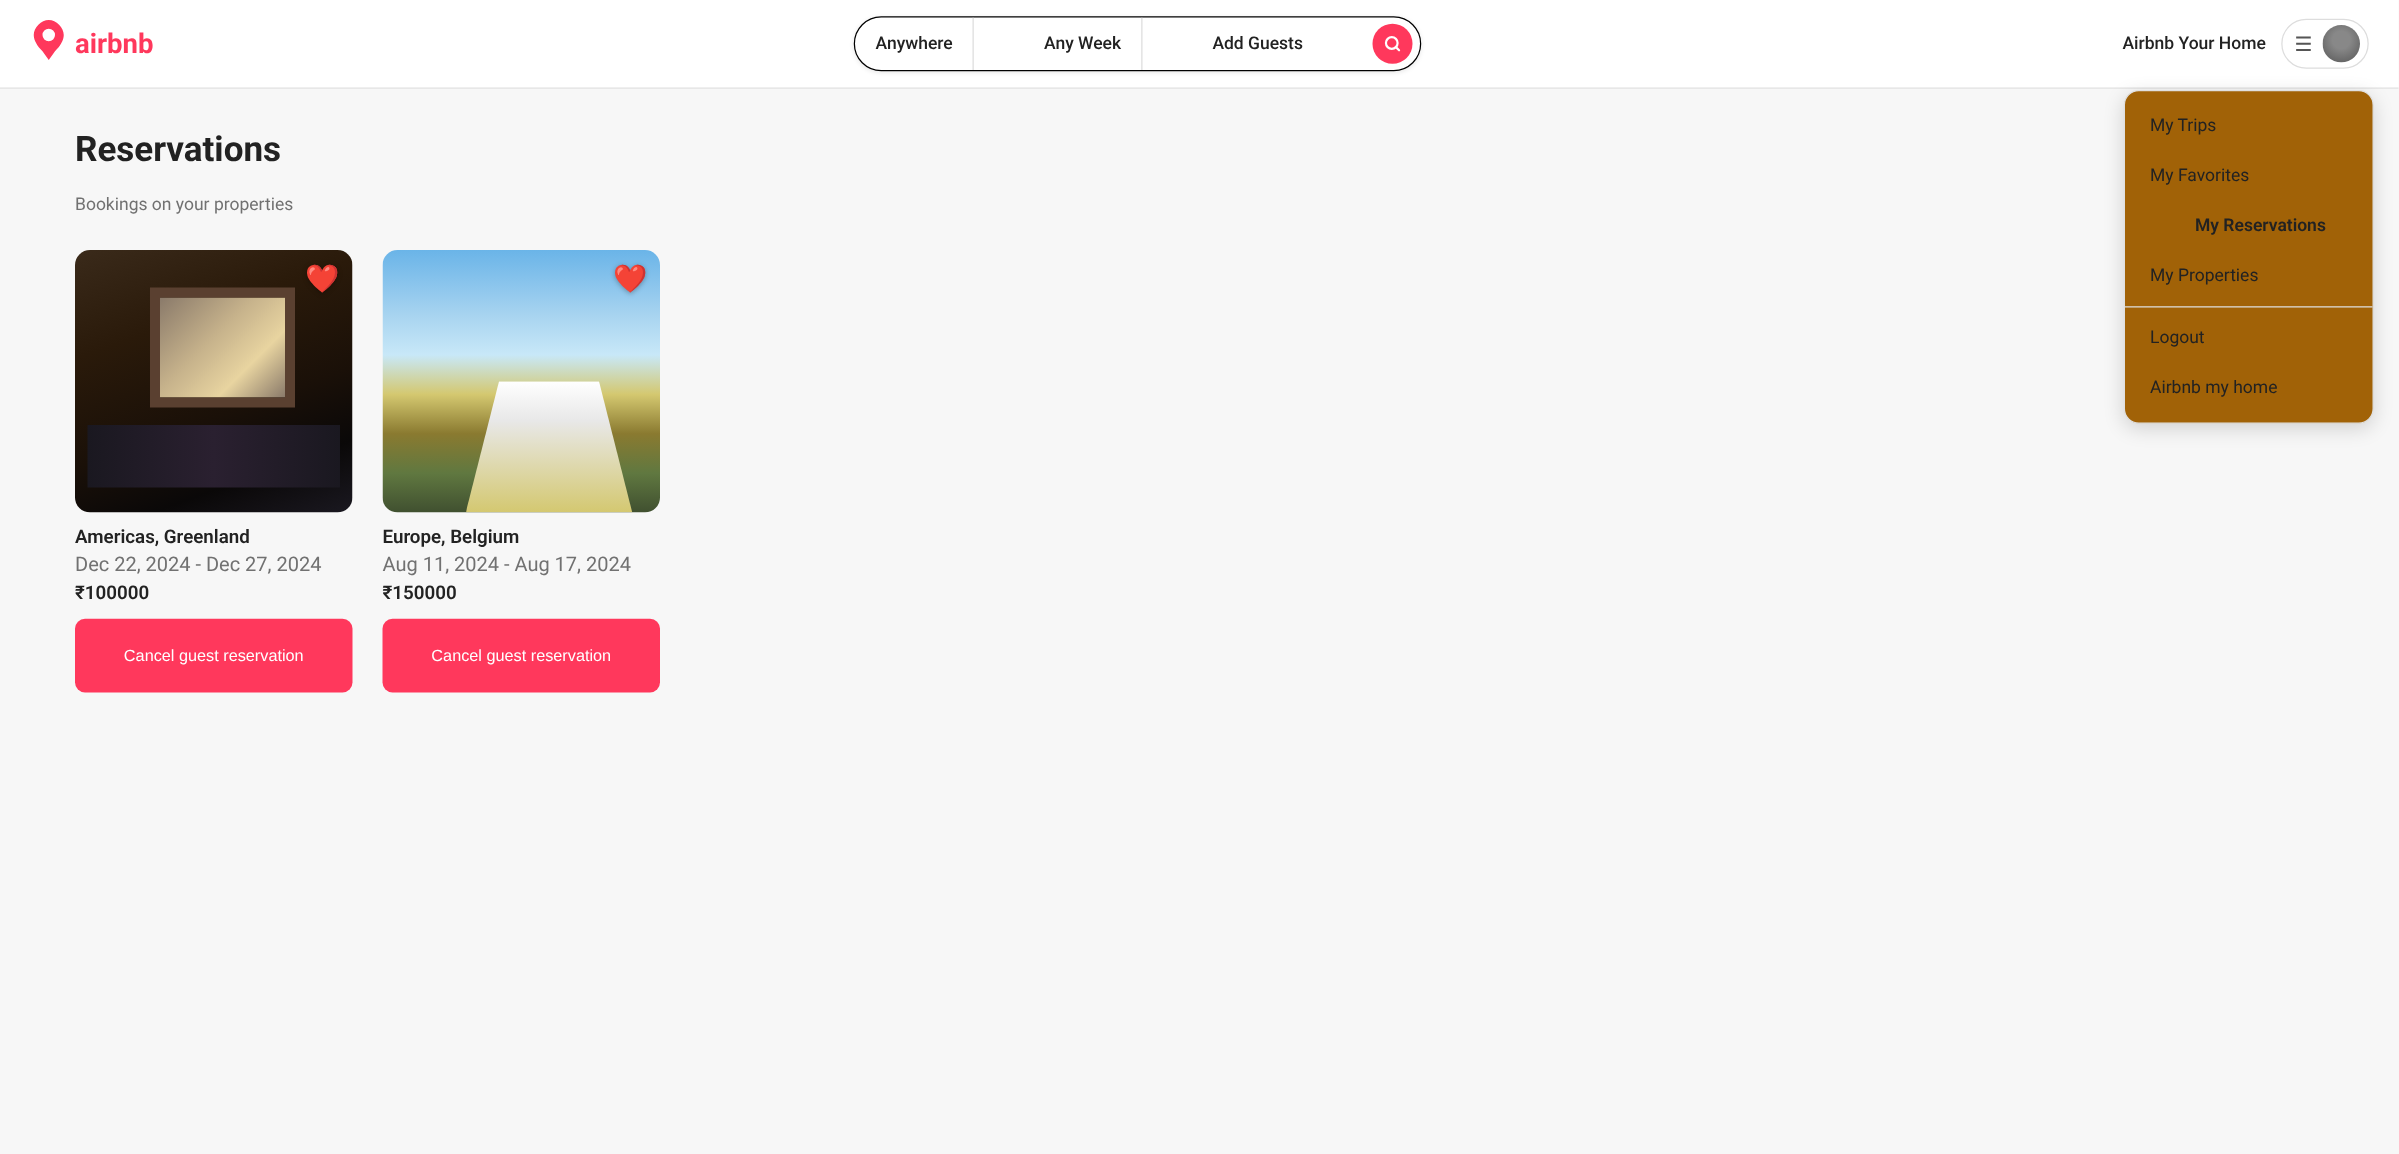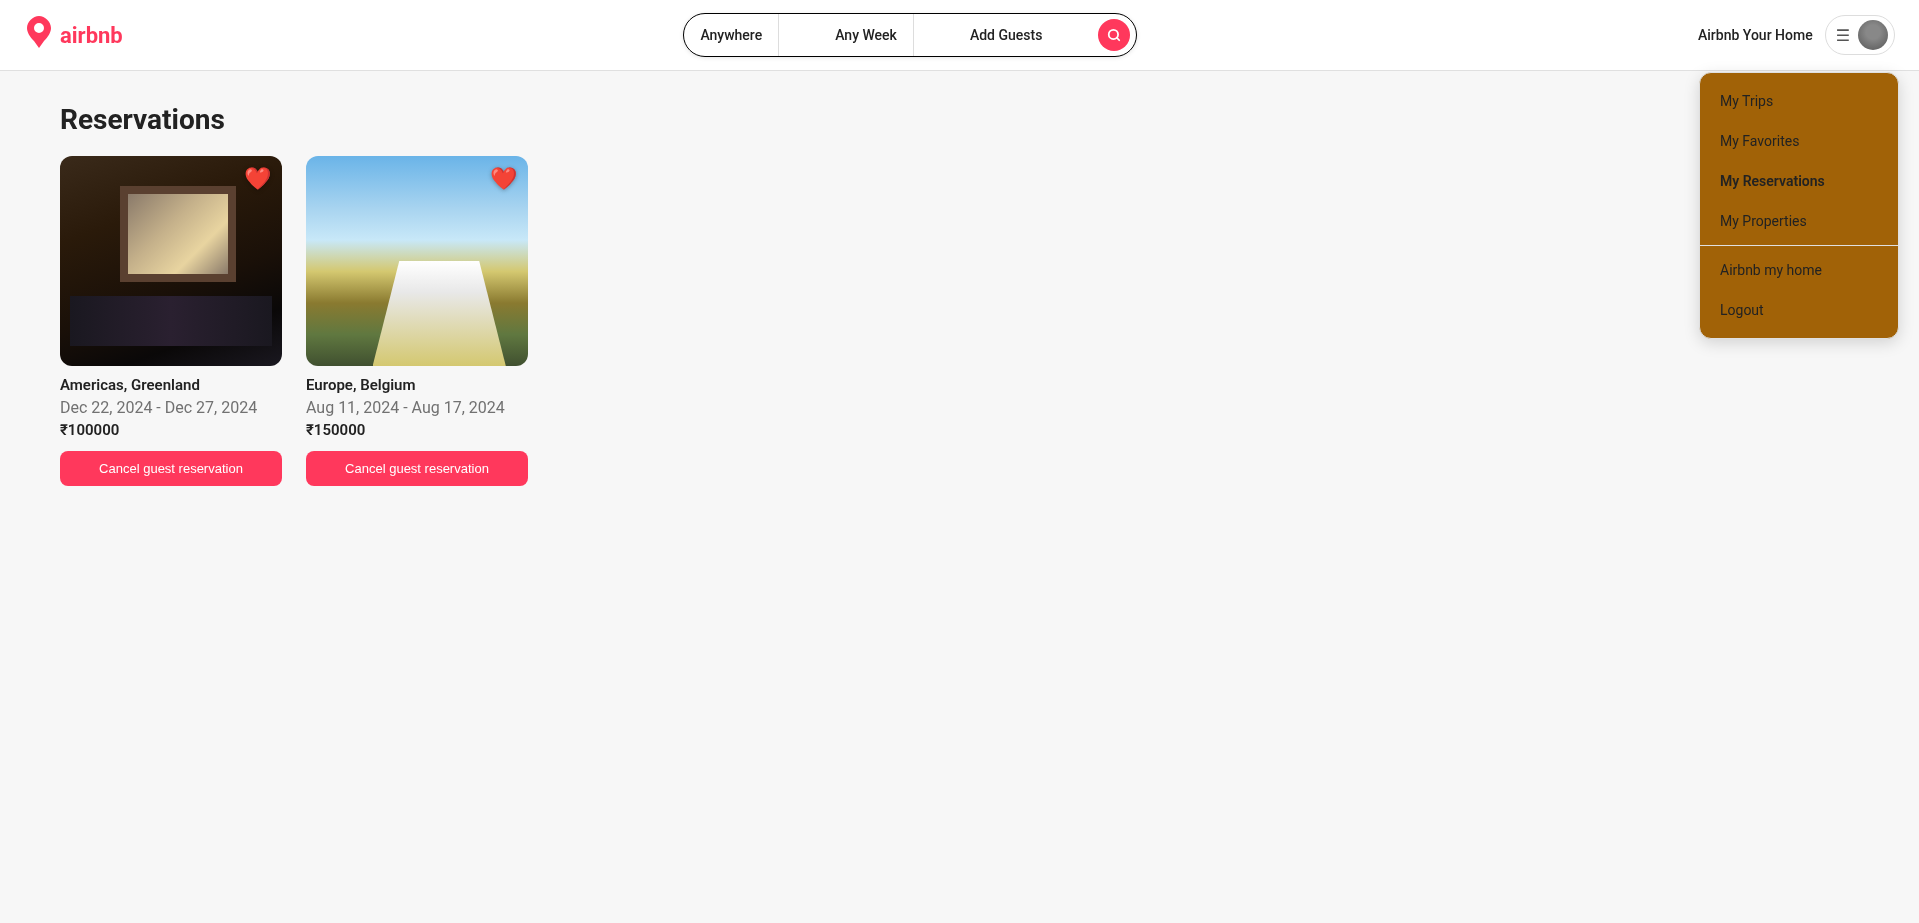--- a/index.html
+++ b/index.html
@@ -125,21 +125,21 @@
       min-width: 200px;
       z-index: 100;
       padding: 8px 0;
     }
     .dropdown-item {
       padding: 12px 20px;
       font-size: 14px;
       color: #222;
       cursor: pointer;
     }
-    .dropdown-item.active { font-weight: 600; }
+    .dropdown-item.active { font-weight: 600; margin-left: 36px; }
     .dropdown-divider {
       border: none;
       border-top: 1px solid #e0e0e0;
       margin: 4px 0;
     }
 
     
     .page-content {
       padding: 32px 60px;
     }
@@ -240,21 +240,21 @@
       font-weight: 600;
       color: #222;
       margin-bottom: 12px;
     }
     .cancel-btn {
       width: 100%;
       background: #FF385C;
       color: white;
       border: none;
       border-radius: 8px;
-      padding: 10px;
+      padding: 22px;
       font-size: 13px;
       font-weight: 500;
       cursor: pointer;
     }
   </style>
 </head>
 <body>
 
 <header class="header">
 
@@ -289,26 +289,27 @@
     </div>
   </div>
 </header>
 
 <div class="dropdown-menu">
   <div class="dropdown-item">My Trips</div>
   <div class="dropdown-item">My Favorites</div>
   <div class="dropdown-item active">My Reservations</div>
   <div class="dropdown-item">My Properties</div>
   <hr class="dropdown-divider">
+  <div class="dropdown-item">Logout</div>
   <div class="dropdown-item">Airbnb my home</div>
-  <div class="dropdown-item">Logout</div>
 </div>
 
 <main class="page-content">
   <h1 class="page-title">Reservations</h1>
+  <p class="page-subtitle">Bookings on your properties</p>
 
   <div class="listings-grid">
 
     <div class="listing-card">
       <div class="listing-image-container">
         <div class="listing-image img-cabin"></div>
         <button class="favorite-btn">❤️</button>
       </div>
       <div class="listing-location">Americas, Greenland</div>
       <div class="listing-dates">Dec 22, 2024 - Dec 27, 2024</div>

